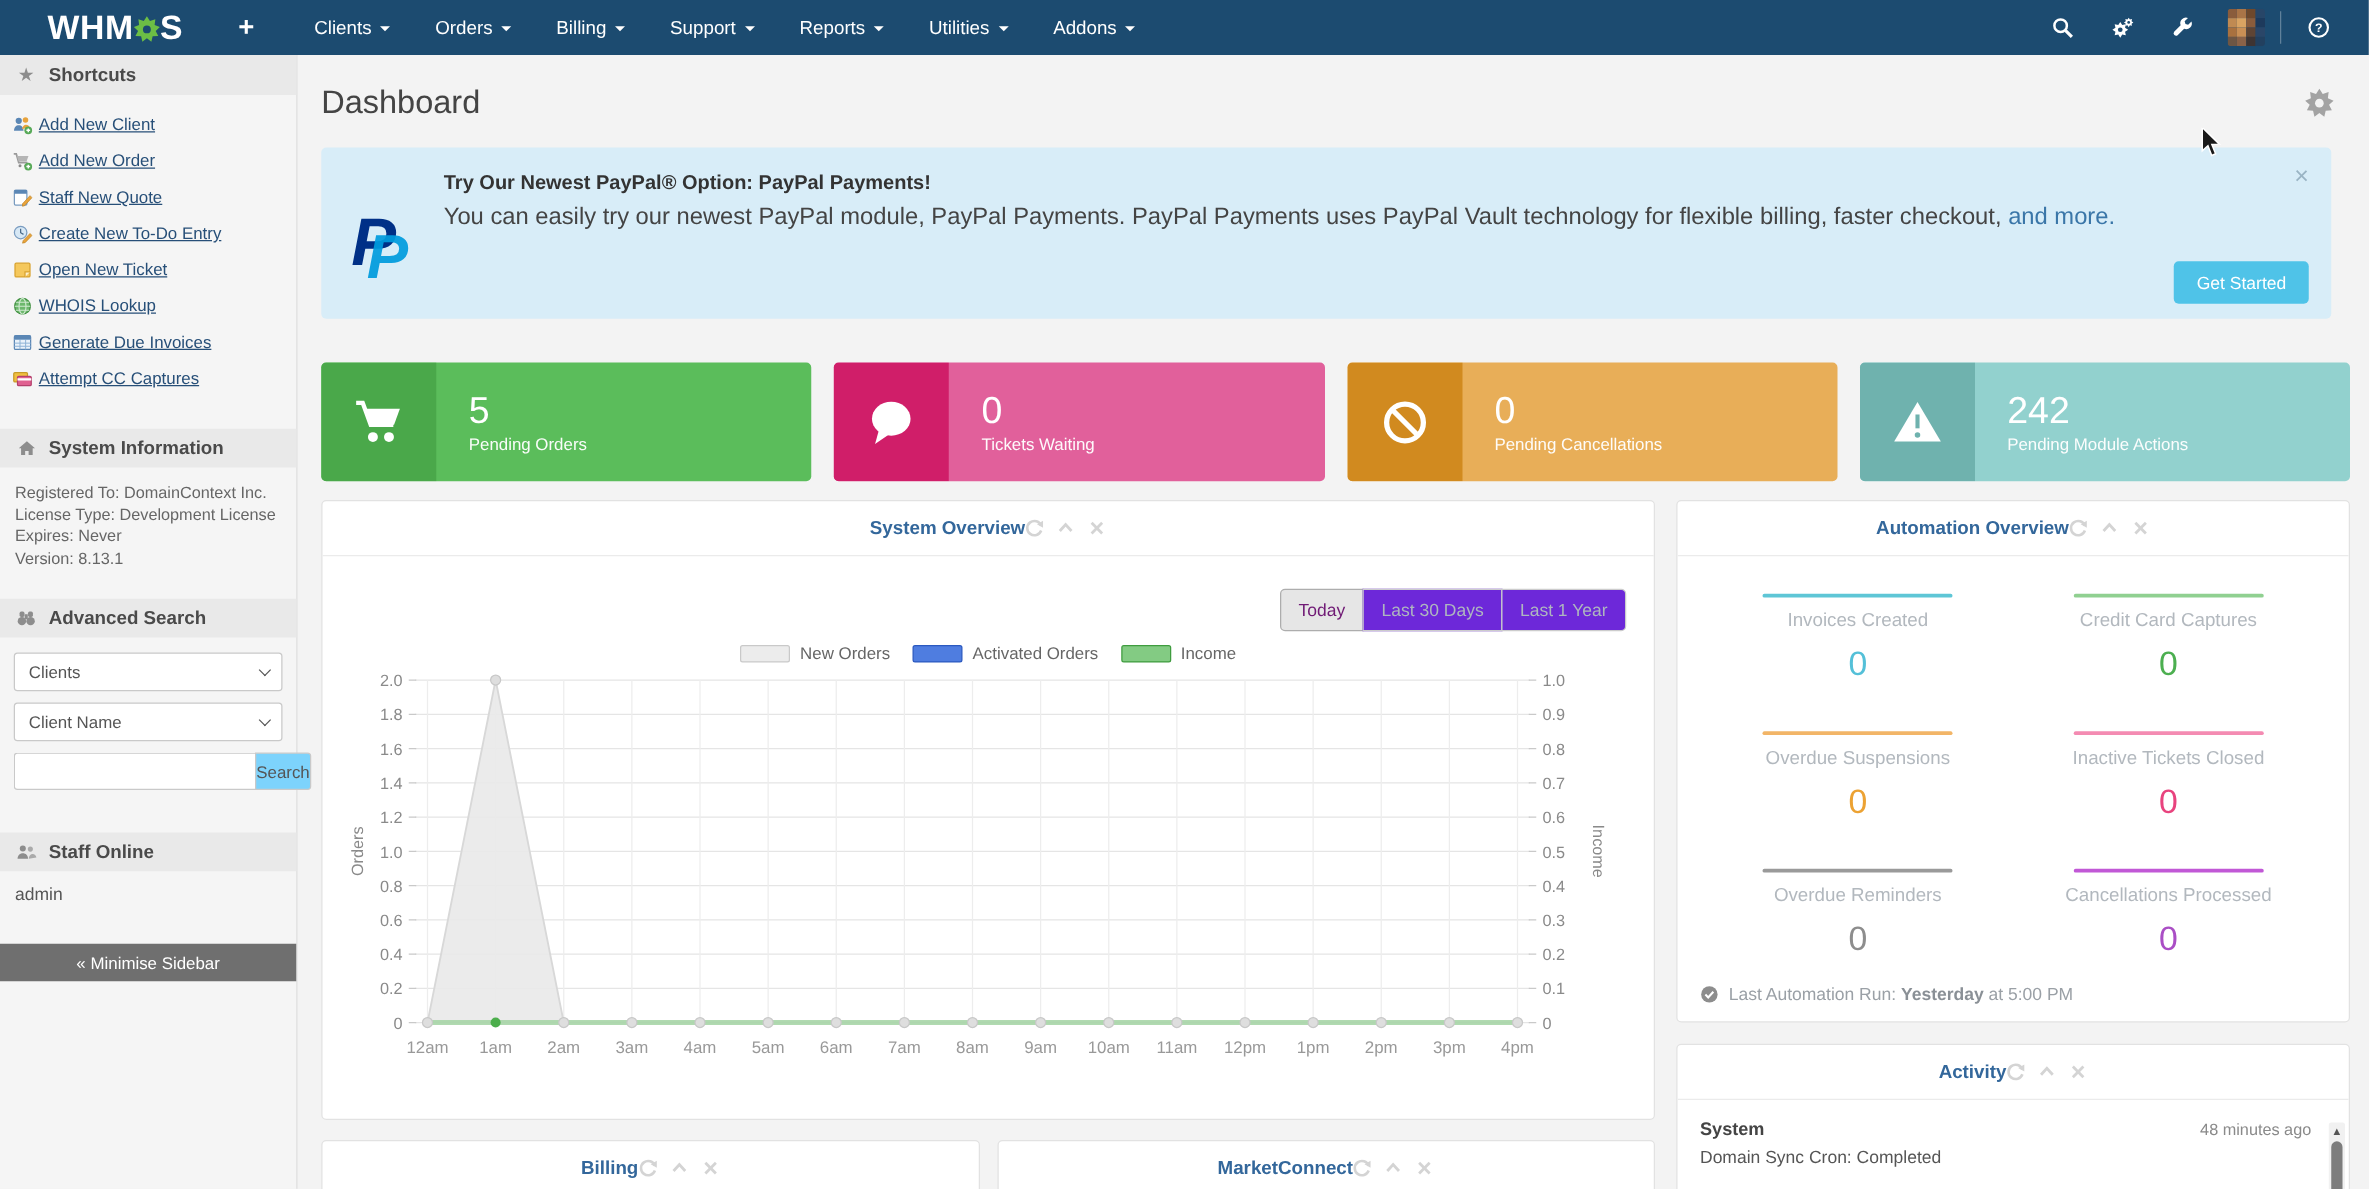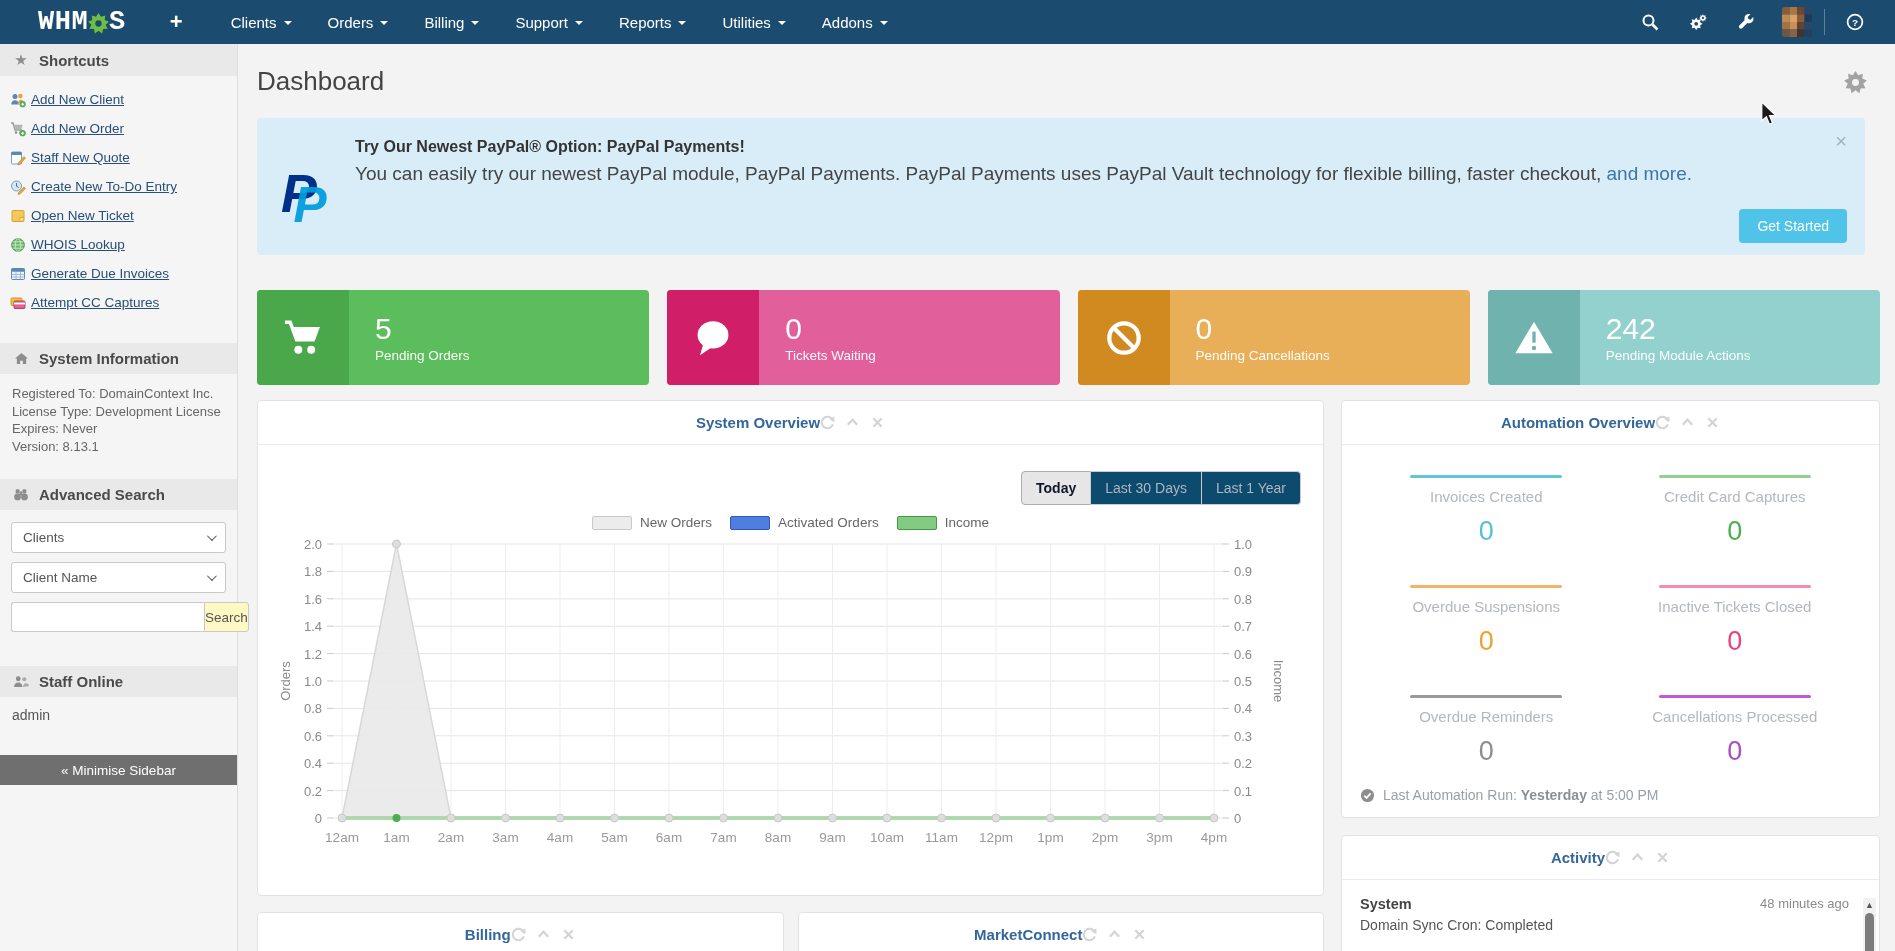--- a/index.html
+++ b/index.html
@@ -3,21 +3,21 @@
 <meta charset="utf-8">
 <style>
   * { margin:0; padding:0; box-sizing:border-box; }
   html,body { width:1895px; height:951px; overflow:hidden; background:#f3f3f3;
     font-family:"Liberation Sans","DejaVu Sans",sans-serif; }
 
   
   .navbar { position:absolute; left:0; top:0; width:1895px; height:44px; background:#1c4b70;
     display:flex; align-items:center; color:#fff; z-index:50; }
   .brand { display:flex; align-items:center; font-weight:800; font-size:27px; letter-spacing:.5px;
-    margin:0 30px 0 38px; cursor:pointer;font-family:Liberation Mono, monospace; }
+    margin:0 30px 0 38px; cursor:pointer; }
   .brand svg { margin:2px -1px 0 -1px; }
   .nav-add { font-size:22px; font-weight:700; padding:0 14px; margin-right:16px; cursor:pointer; }
   .nav-menus { list-style:none; display:flex; height:44px; }
   .nav-menus li { display:flex; align-items:center; padding:0 18px; font-size:15px; cursor:pointer; }
   .caret { width:0; height:0; border-top:4.5px solid #fff; border-left:4.5px solid transparent;
     border-right:4.5px solid transparent; margin-left:7px; margin-top:2px; }
   .nav-right { margin-left:auto; display:flex; align-items:center; gap:0; padding-right:16px; }
   .nav-ico { width:48px; height:44px; display:flex; align-items:center; justify-content:center;
     color:#fff; cursor:pointer; }
   .nav-ico svg { width:18px; height:18px; }
@@ -37,21 +37,21 @@
   .sysinfo { padding:11px 12px 24px 12px; font-size:13px; color:#666; line-height:1.35; }
   .adv-box { padding:12px 11px 4px 11px; }
   .fselect { height:31px; background:#fff; border:1px solid #c9c9c9; border-radius:3px; margin-bottom:9px;
     display:flex; align-items:center; justify-content:space-between; padding:0 11px; font-size:13.5px;
     color:#555; cursor:pointer; }
   .sel-caret { width:7px; height:7px; border-right:1.6px solid #555; border-bottom:1.6px solid #555;
     transform:rotate(45deg) translateY(-2px); }
   .search-row { display:flex; }
   .search-row input { flex:1; height:30px; border:1px solid #c9c9c9; border-right:none;
     border-radius:3px 0 0 3px; padding:0 8px; font-size:13px; color:#444; background:#fff; outline:none; }
-  .search-row button { width:66px; height:30px; border:1px solid #c9c9c9; background:#fef9c3;
+  .search-row button { width:66px; height:30px; border:1px solid #c9c9c9; background:#7dd3fc;
     border-radius:0 3px 3px 0; font-size:13.5px; color:#555; cursor:pointer; }
   .staff-box { padding:10px 12px 16px 12px; font-size:14px; color:#555; }
   .minimise { display:block; width:100%; height:30px; background:#6f6f6f; color:#fff; border:none;
     font-size:13.5px; margin-top:16px; cursor:pointer; }
   .mt30 { margin-top:30px; } .mt12 { margin-top:12px; }
 
   
   .main { position:absolute; left:238px; top:44px; right:0; bottom:0; padding:14px 15px 0 19px; }
   .page-head { display:flex; align-items:flex-start; justify-content:space-between; margin-top:6px;gap:14px; }
   .page-head h1 { font-size:26px; font-weight:400; color:#444; line-height:34px; }
@@ -85,25 +85,25 @@
   .panel-head { display:flex; align-items:center; justify-content:center;
     padding:13px 16px; border-bottom:1px solid #ebebeb; }
   .panel-title { color:#33679b; font-size:15px; font-weight:600; }
   .panel-tools { display:flex; align-items:center; gap:10px; color:#d4d4d4; }
   .panel-tools svg { width:15px; height:15px; cursor:pointer; }
 
   
   #system-overview { height:496px; }
   .so-body { padding:12px 16px 0 16px; }
   .range-row { display:flex; justify-content:flex-end; margin-top:14px; padding-right:6px; }
-  .rbtn { height:34px; padding:0 14px; border:1px solid #ccc; background:#0c4a6e; color:#aeb6bf;
+  .rbtn { height:34px; padding:0 14px; border:1px solid #ccc; background:#6d28d9; color:#aeb6bf;
     font-size:14px; cursor:pointer; margin-left:-1px; }
   .rbtn:first-child { border-radius:4px 0 0 4px; margin-left:0; }
   .rbtn:last-child { border-radius:0 4px 4px 0; }
-  .rbtn.active { background:#e6e6e6; border-color:#adadad; color:#0f172a; font-weight:700; }
+  .rbtn.active { background:#e6e6e6; border-color:#adadad; color:#701a75; font-weight:400; }
   .legend-row { display:flex; justify-content:center; gap:18px; margin-top:10px; }
   .legend-item { display:flex; align-items:center; gap:8px; font-size:13.5px; color:#666; }
   .swatch { width:40px; height:14px; border-radius:2px; border:1px solid transparent; }
   .tick { font-size:13px; fill:#8a8a8a; } .xtick { font-size:13.5px; fill:#999; }
   .axis-label { font-size:13px; fill:#8a8a8a; }
 
   
   #automation { height:418px; position:relative; overflow:hidden; }
   .auto-grid { display:grid; grid-template-columns:1fr 1fr; row-gap:38px; padding:30px 20px 0 20px;
     text-align:center; }

